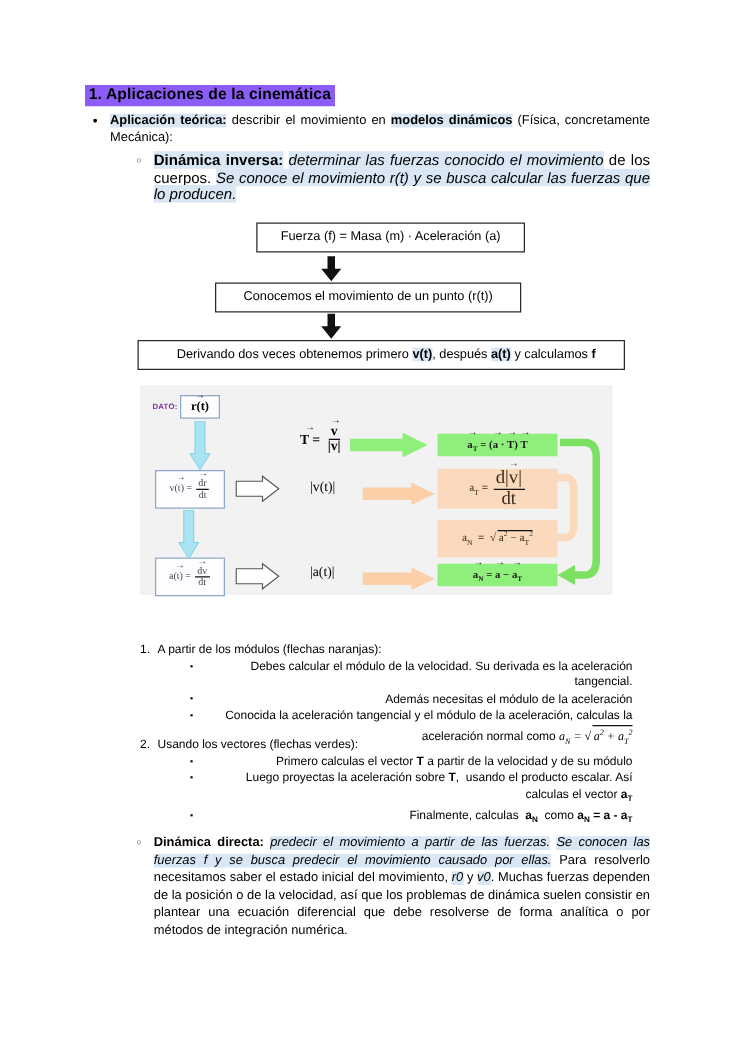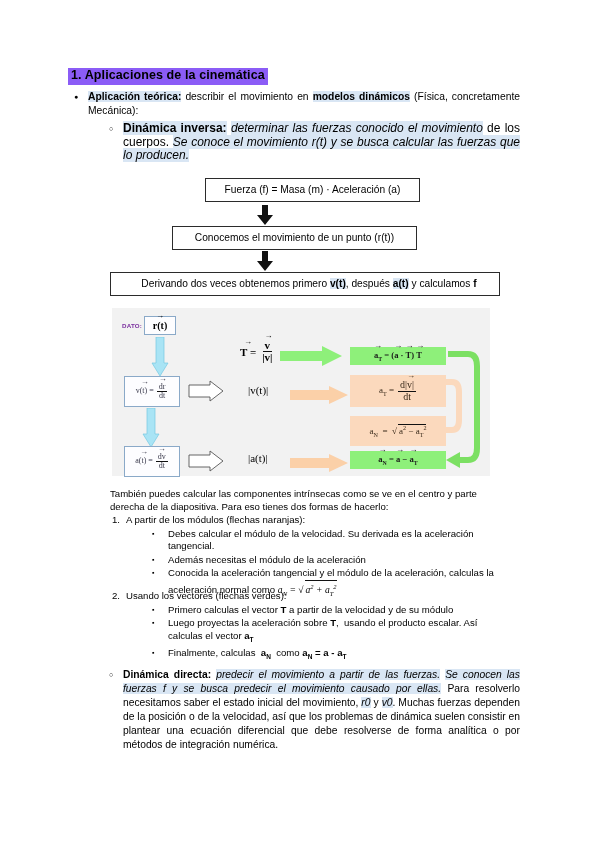--- a/index.html
+++ b/index.html
@@ -105,21 +105,21 @@
   .serif { font-family:"Liberation Serif", serif; }
 
   
   .para-mid {
     position:absolute; left:110px; top:488px; width:404px;
     font-size:9.6px; line-height:12.6px;
   }
   .ol { position:absolute; left:126px; width:380px; font-size:9.6px;
         line-height:12.6px; }
   .ol .num { position:absolute; left:-14px; }
-  .sublist { margin:0; padding:0; list-style:none; }
+  .sublist { margin:0; padding:0; list-style:none;text-align:right; }
   .sublist li { position:relative; padding-left:42px; line-height:12.6px;
                 margin-top:1px; }
   .sublist li::before {
     content:"\25AA"; position:absolute; left:26px; top:0px; font-size:7px;
   }
 </style>
 </head>
 <body>
 
 <div class="page">
@@ -234,21 +234,21 @@
     <div class="mbox-green" style="left:238px; top:39px; width:96px; height:18px;">
       <span class="serif" style="font-size:8.6px;">
         <span class="vecarr">a<span class="sub">T</span></span> = (<span class="vecarr">a</span> · <span class="vecarr">T</span>) <span class="vecarr">T</span>
       </span>
 
     </div>
 
     <div class="mbox-orange" style="left:238px; top:67px; width:96px; height:32px;">
       <span class="serif" style="font-size:9px; display:inline-flex; align-items:center;">
         <span style="margin-right:3px;">a<span class="sub">T</span> =</span>
-        <span class="frac" style="font-size:10px;">
+        <span class="frac" style="font-size:15px;">
           <span class="num">d|<span class="vecarr">v</span>|</span>
           <span class="den">dt</span>
         </span>
       </span>
 
     </div>
 
     <div class="mbox-orange" style="left:238px; top:108px; width:96px; height:30px;">
       <span class="serif" style="font-size:9px;">
         a<span class="sub">N</span> &nbsp;=&nbsp; √<span class="srad">a<span class="sup">2</span> − a<span class="sub">T</span><span class="sup">2</span></span>
@@ -266,21 +266,20 @@
     <svg style="position:absolute; left:332px; top:36px; width:40px; height:126px;" viewBox="0 0 40 126">
       <path d="M4 10 L24 10 Q33 10 33 22 L33 104 Q33 116 24 116 L14 116" fill="none" stroke="#7CE063" stroke-width="6"></path>
       <path d="M16 108 L16 124 L2 116 Z" fill="#7CE063"></path>
     </svg>
 
     <svg style="position:absolute; left:330px; top:70px; width:22px; height:56px;" viewBox="0 0 22 56">
       <path d="M2 4 L10 4 Q17 4 17 14 L17 42 Q17 52 10 52 L2 52" fill="none" stroke="#FBD9BD" stroke-width="6"></path>
     </svg>
   </div>
 
-  <div class="para-mid">También puedes calcular las componentes intrínsecas como se ve en el centro y parte derecha de la diapositiva. Para eso tienes dos formas de hacerlo:</div>
 
   <div class="ol" style="top:514px;">
     <span class="num">1.</span>
     <span>A partir de los módulos (flechas naranjas):</span>
     <ul class="sublist">
       <li>Debes calcular el módulo de la velocidad. Su derivada es la aceleración tangencial.</li>
       <li>Además necesitas el módulo de la aceleración</li>
       <li>
         Conocida la aceleración tangencial y el módulo de la aceleración,
         calculas la aceleración normal como

